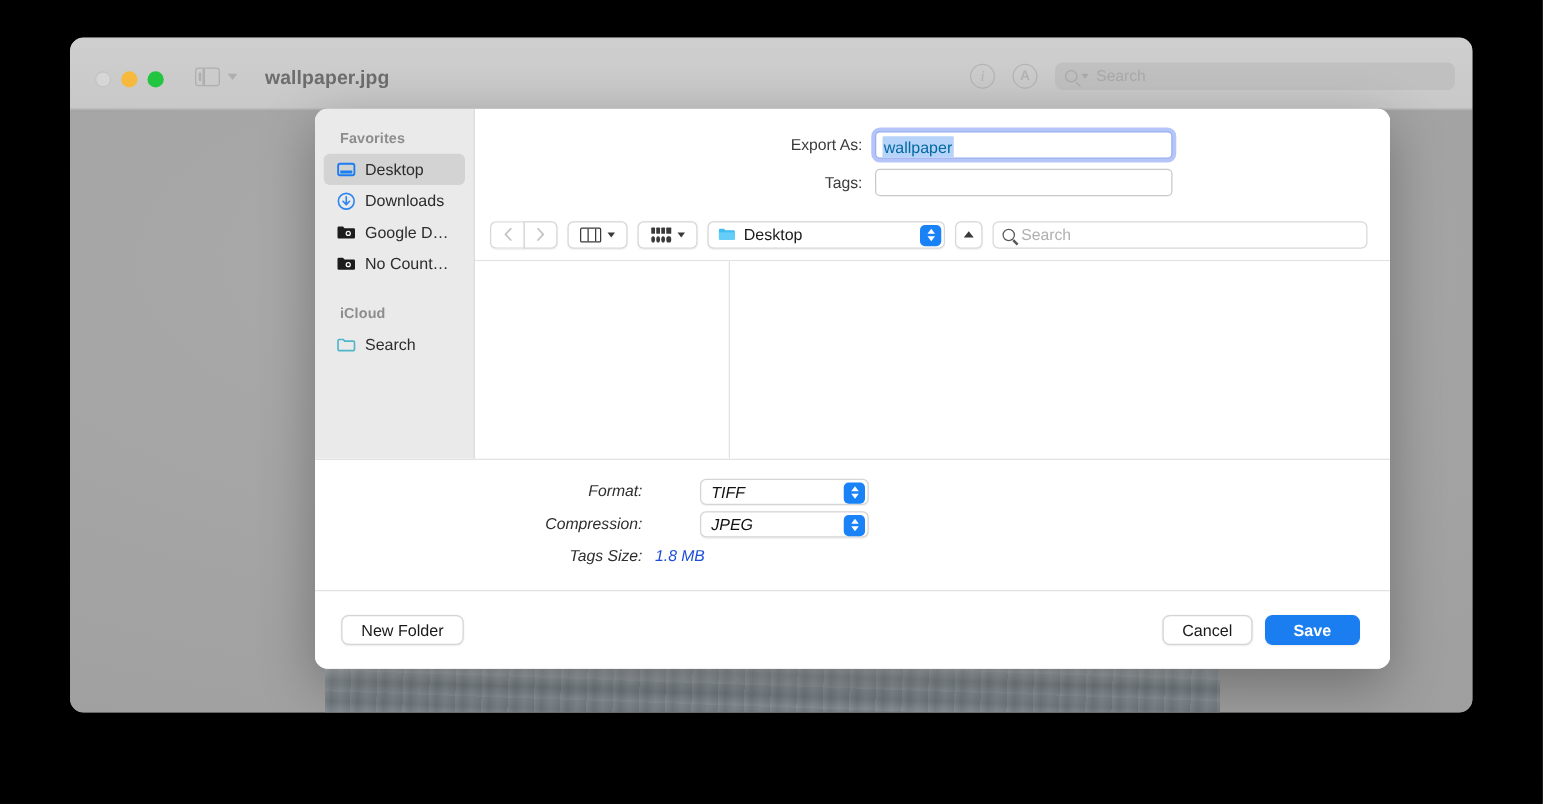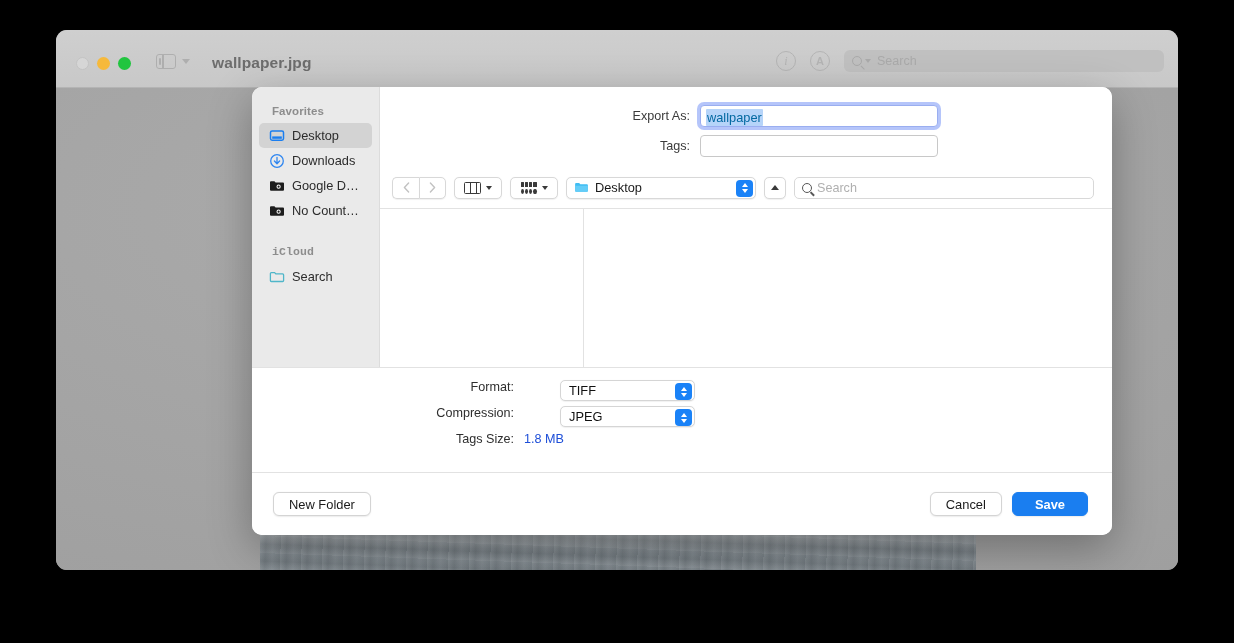--- a/index.html
+++ b/index.html
@@ -96,21 +96,21 @@
   .sb {
     width: 128px; flex: none;
     background: #eaeaea;
     padding-top: 18px;
     border-right: 1px solid #dcdcdc;
   }
   .sb-header {
     font-size: 11.5px; color: #8d8d8d; font-weight: 700;
     padding: 0 0 6px 20px; letter-spacing: .1px;
   }
-  .sb-header.second { padding-top: 22px; font-family: Liberation Mono, monospace; }
+  .sb-header.second { padding-top: 22px; }
   .sb-item {
     display: flex; align-items: center; gap: 7px;
     height: 25px; margin: 0 7px; padding-left: 10px;
     border-radius: 5px;
     font-size: 12.8px; color: #2c2c2c;
     white-space: nowrap;
   }
   .sb-item.selected { background: #d3d3d3; }
   .ic { width: 16px; height: 16px; flex: none; display:flex; align-items:center; justify-content:center; }
 
@@ -178,21 +178,21 @@
   .mag2 { width:10px;height:10px;border:1.5px solid #575757;border-radius:50%;position:relative;flex:none;}
   .mag2::after{content:"";position:absolute;right:-4px;bottom:-3px;width:5px;height:1.5px;background:#575757;transform:rotate(45deg);}
   .nav-search span { font-size: 12.6px; color:#b0b0b0; }
 
   .browser { flex: 1 1 auto; display:flex; min-height: 0; background:#fff; }
   .browser-col { border-right: 1px solid #e2e2e2; }
   .browser-col.first { width: 204px; flex:none; }
   .browser-col.second { flex: 1 1 auto; border-right: none; }
 
   .options { border-top: 1px solid #e2e2e2; padding: 12px 0 14px 0; background:#fff; }
-  .orow { display:flex; align-items:flex-start; height: 26px; }
+  .orow { display:flex; align-items:center; height: 26px; font-style: italic; }
   .olabel { width: 272px; text-align:right; padding-right: 10px; font-size: 12.6px; color:#2e2e2e; }
   .popup {
     width: 135px; height: 21px; border:1px solid #d5d5d5; border-radius: 5px; background:#fff;
     display:flex; align-items:center; padding-left: 8px; position:relative;
     box-shadow: 0 .5px 1px rgba(0,0,0,.06);
     font-size: 12.8px; color:#111;margin-left:36px;
   }
   .ostatic { font-size: 12.6px; color:#1d4ed8; }
 
   .footer {

